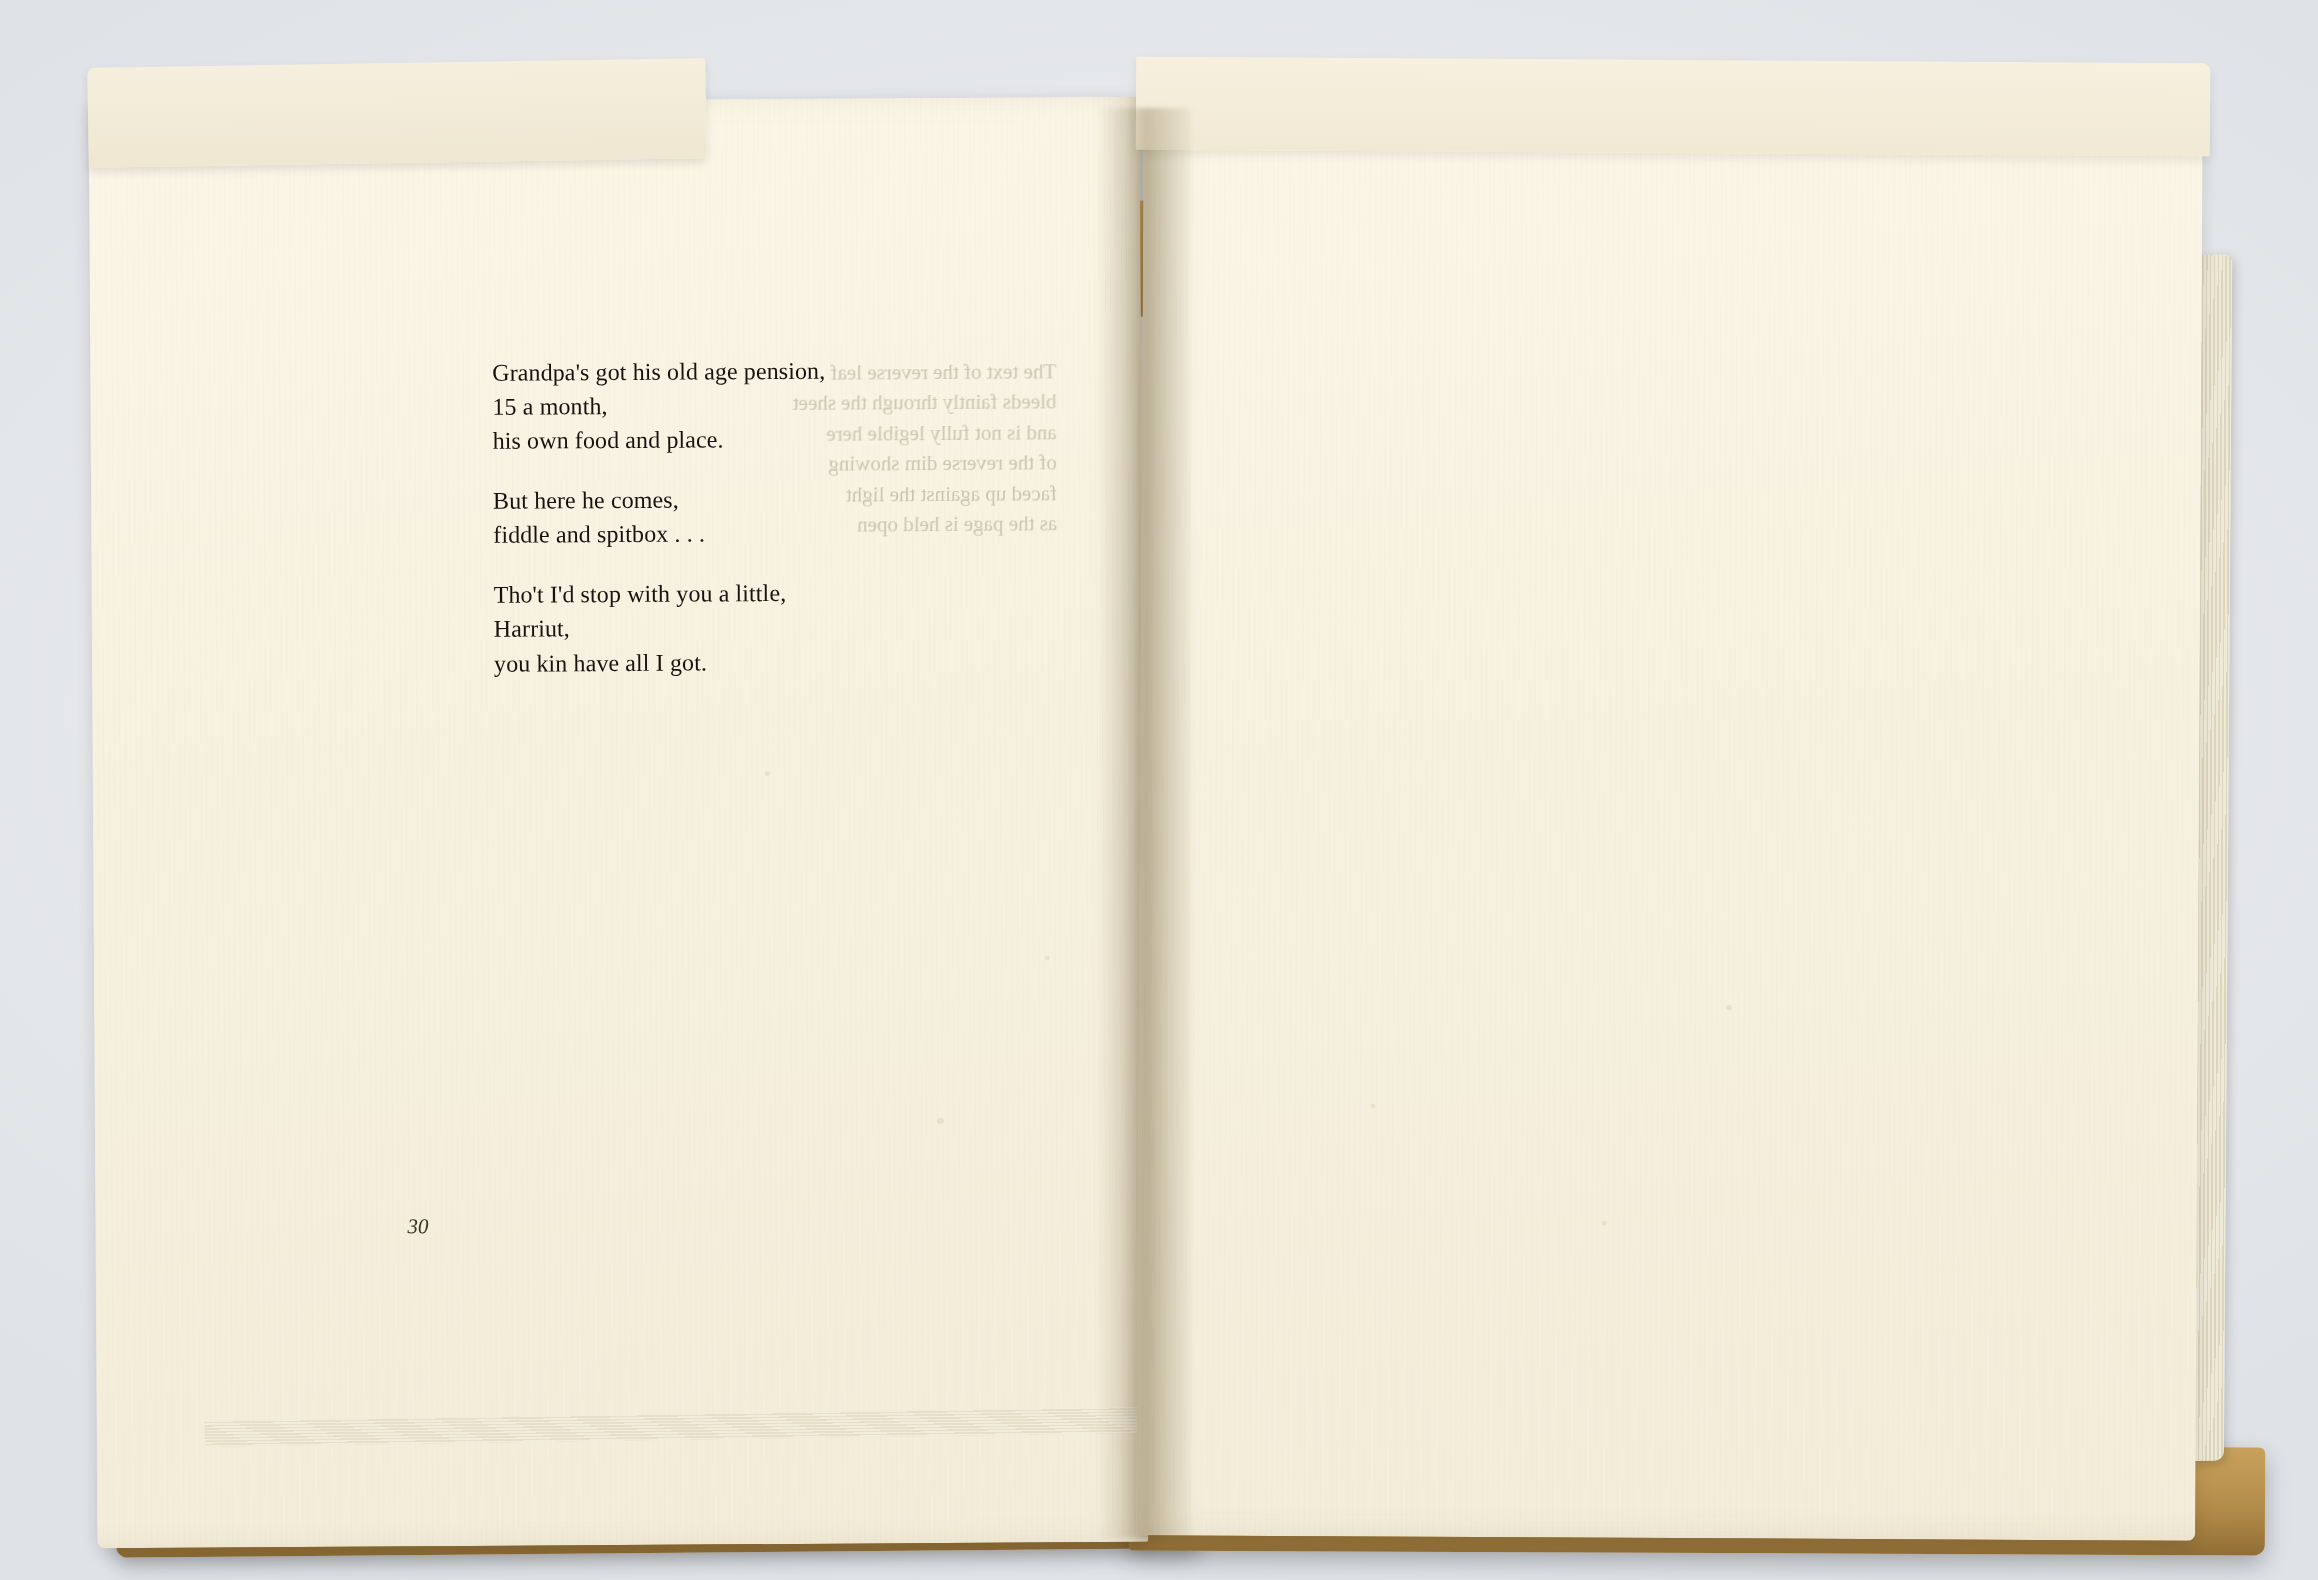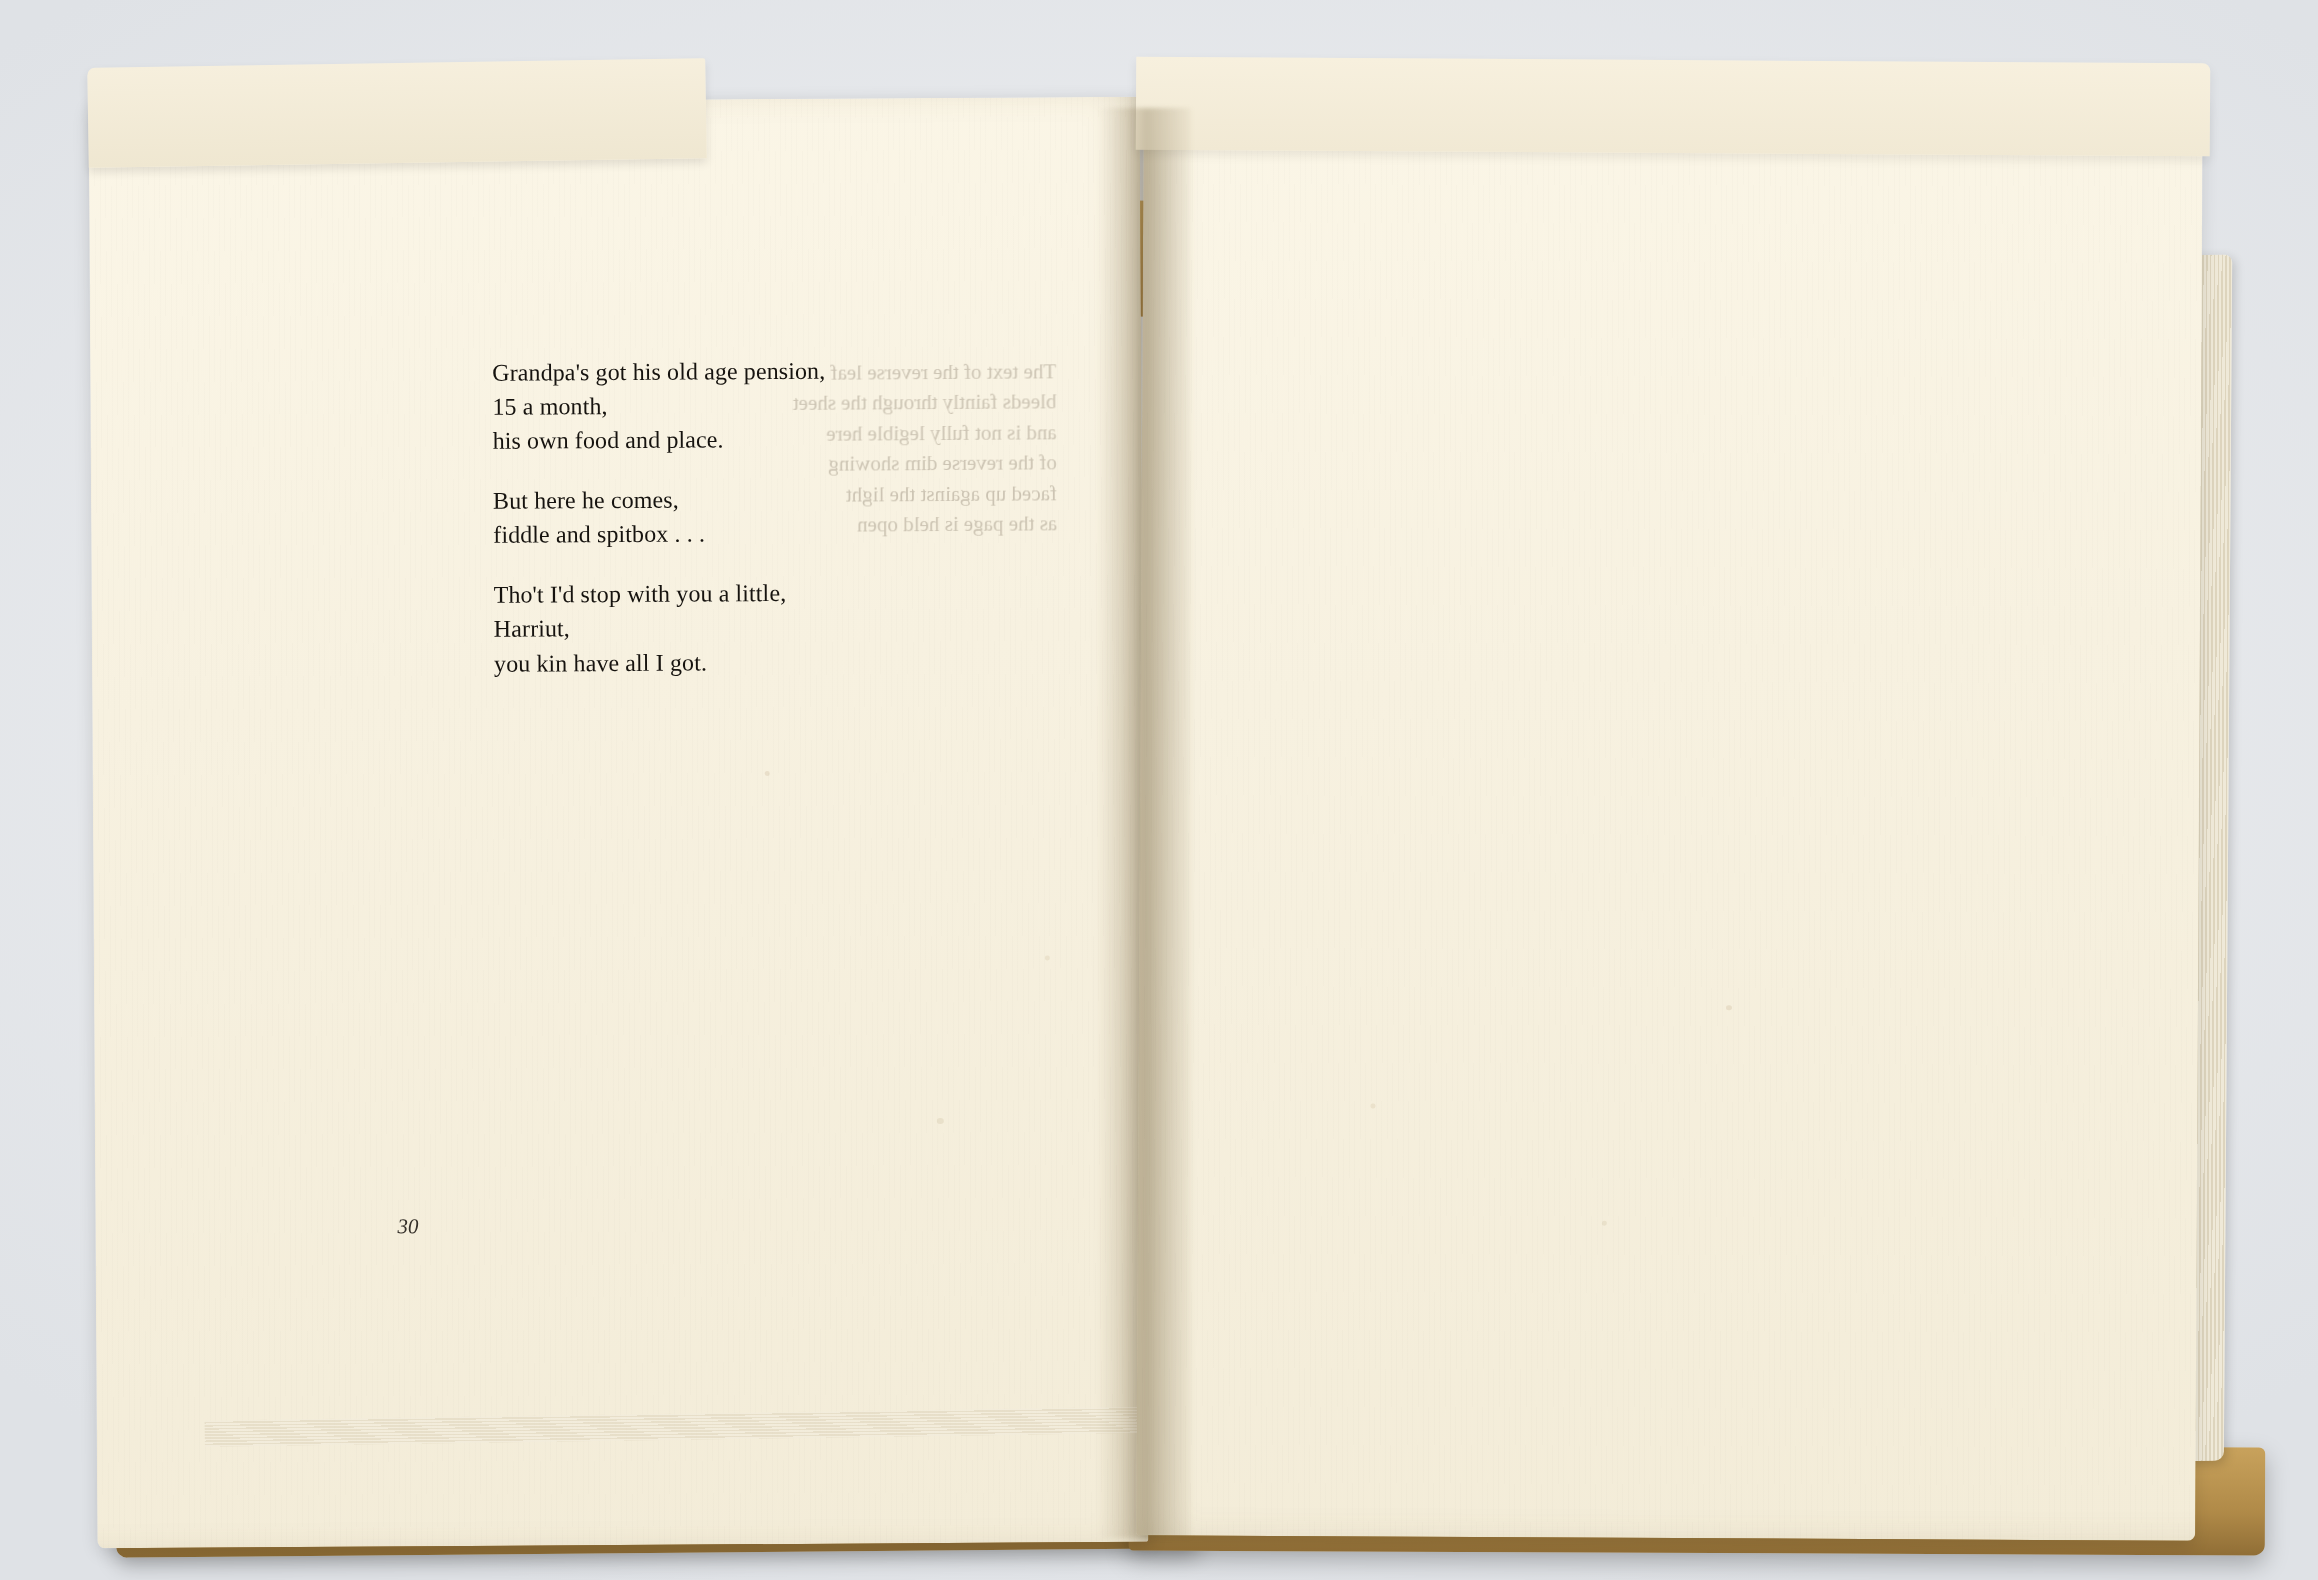--- a/index.html
+++ b/index.html
@@ -197,21 +197,21 @@
   .verse:last-child { margin-bottom: 0; }
 
   .col-left  { left: 402px; top: 255px; width: 587px; }
 
   .folio {
     position: absolute;
     font-style: italic;
     font-size: 21px;
     color: #35302a;
   }
-  .folio-left  { left: 302px;  top: 1113px; }
+  .folio-left  { left: 312px;  top: 1113px; }
 
   
   .showthrough {
     position: absolute;
     color: rgba(92,80,60,0.28);
     font-size: 21px;
     line-height: 1.45;
     white-space: pre-line;
     transform: scaleX(-1);
     filter: blur(0.5px);

